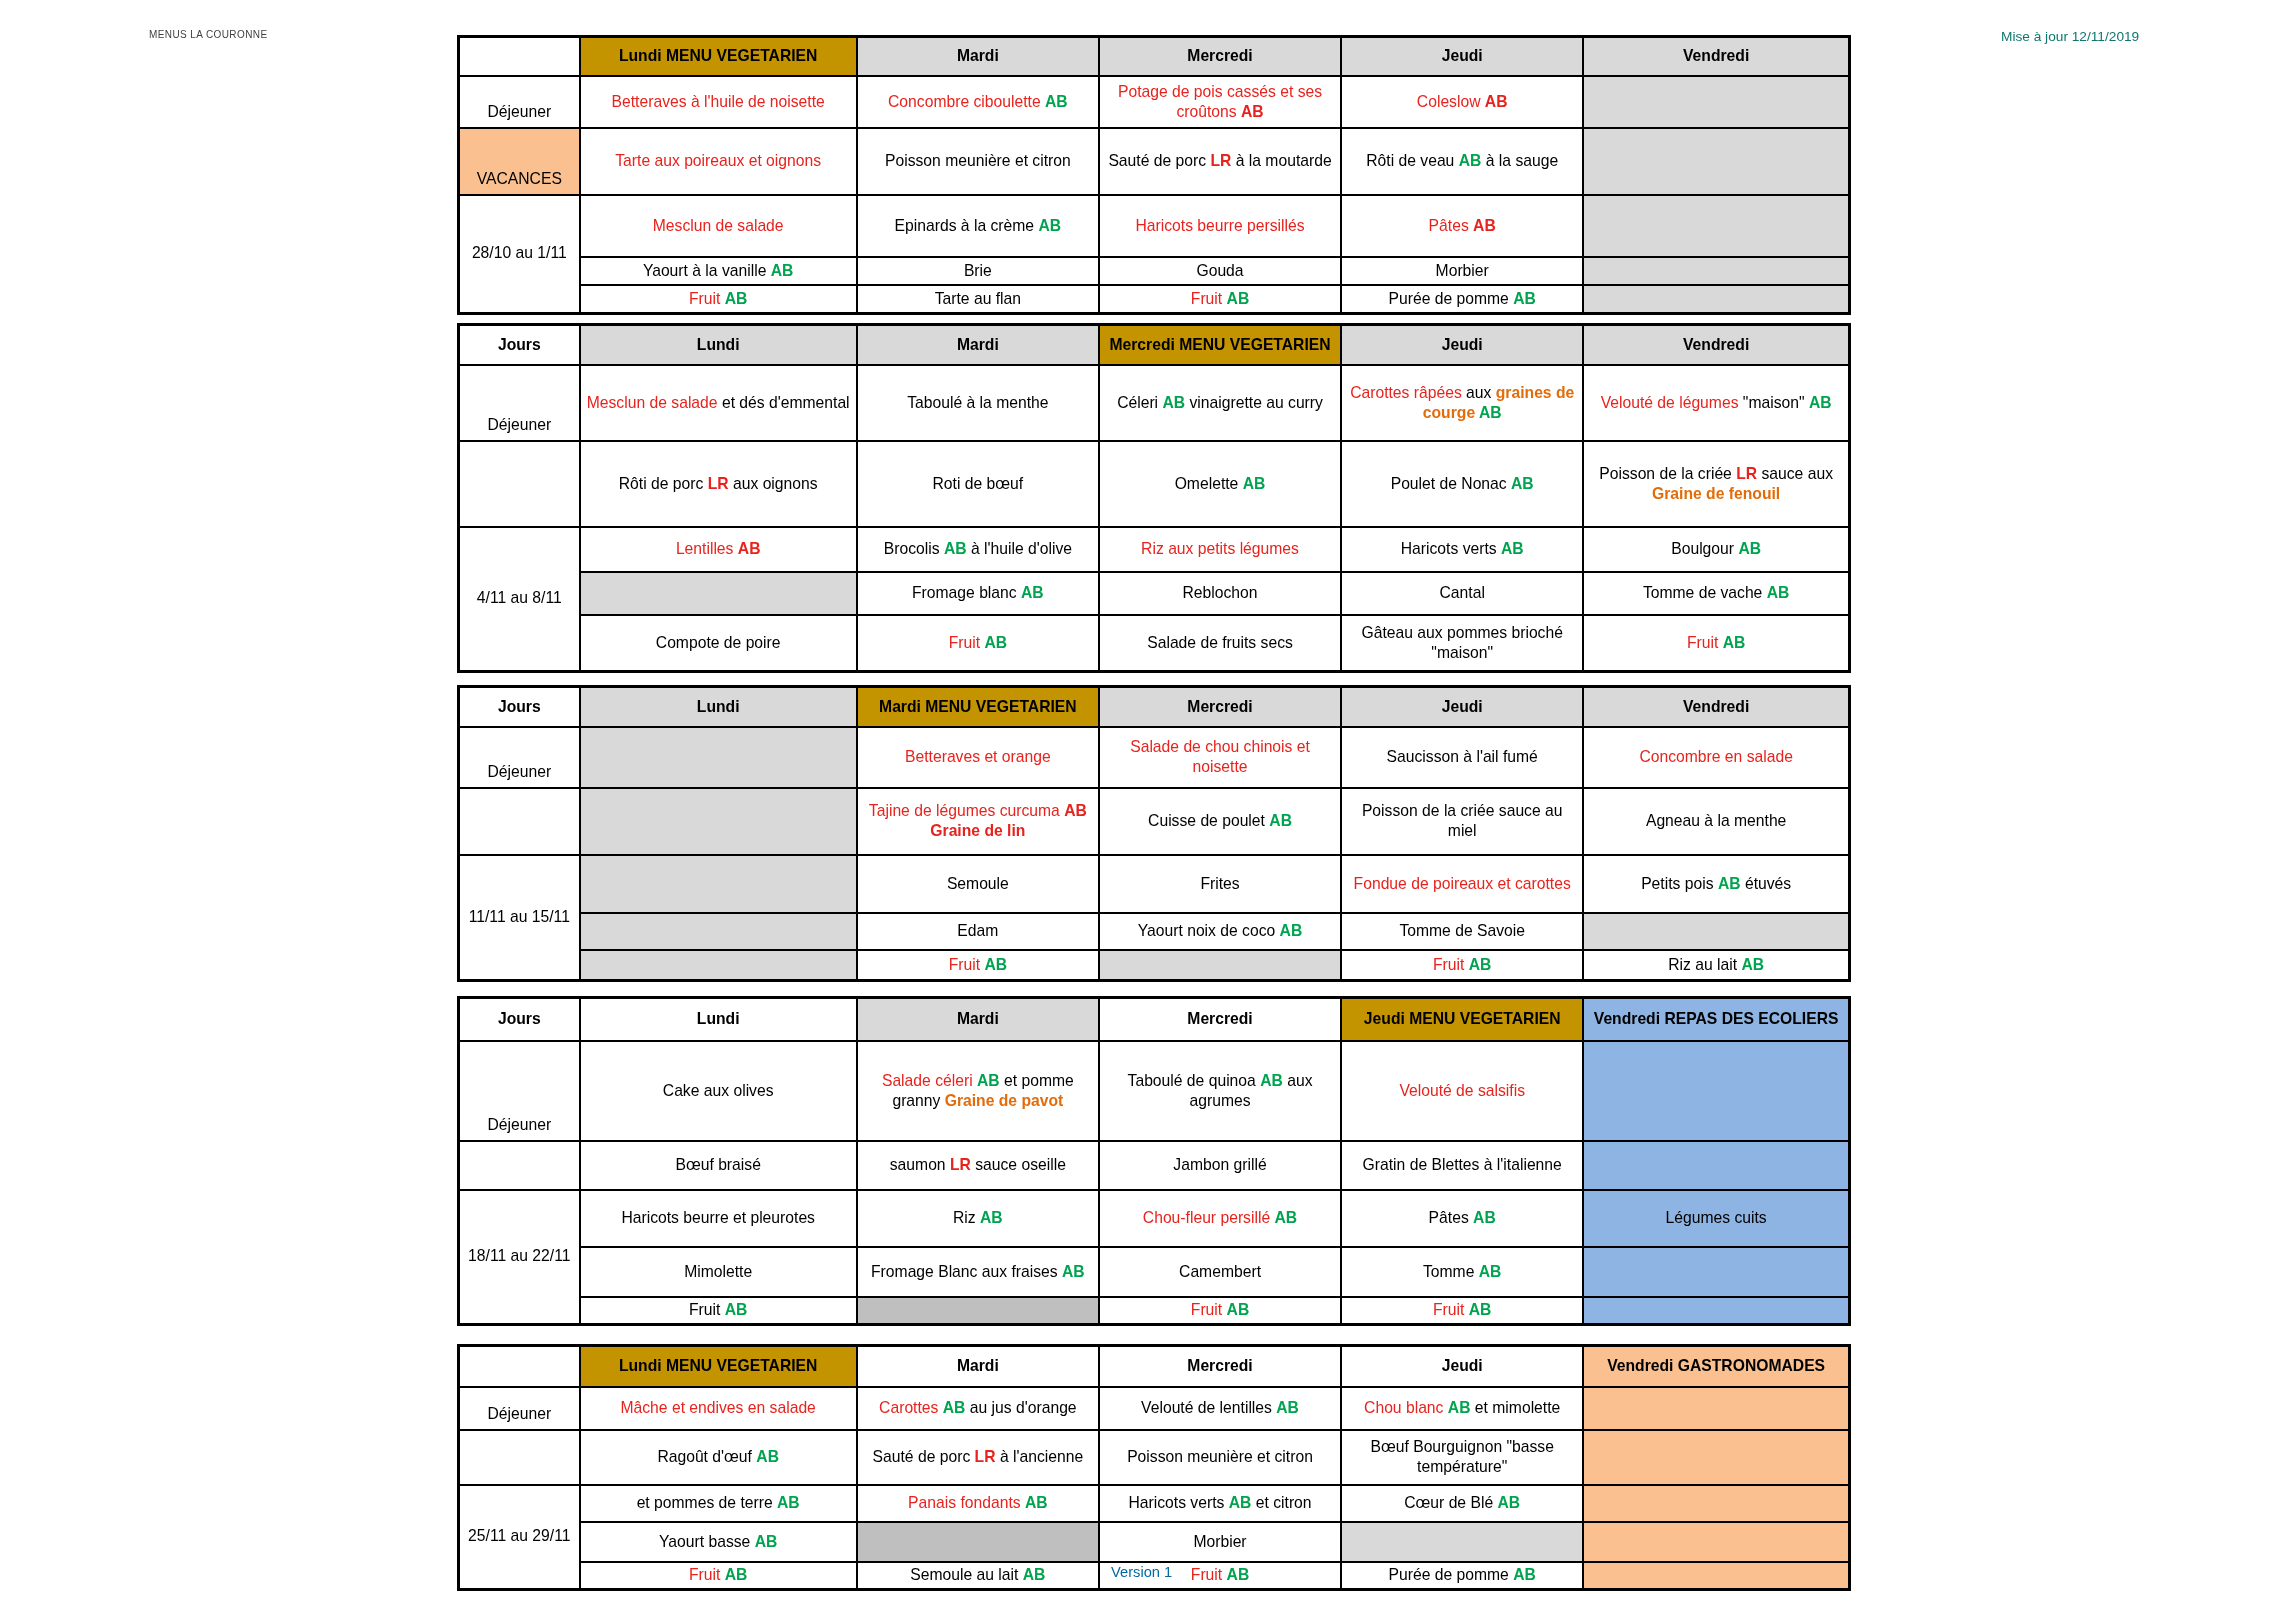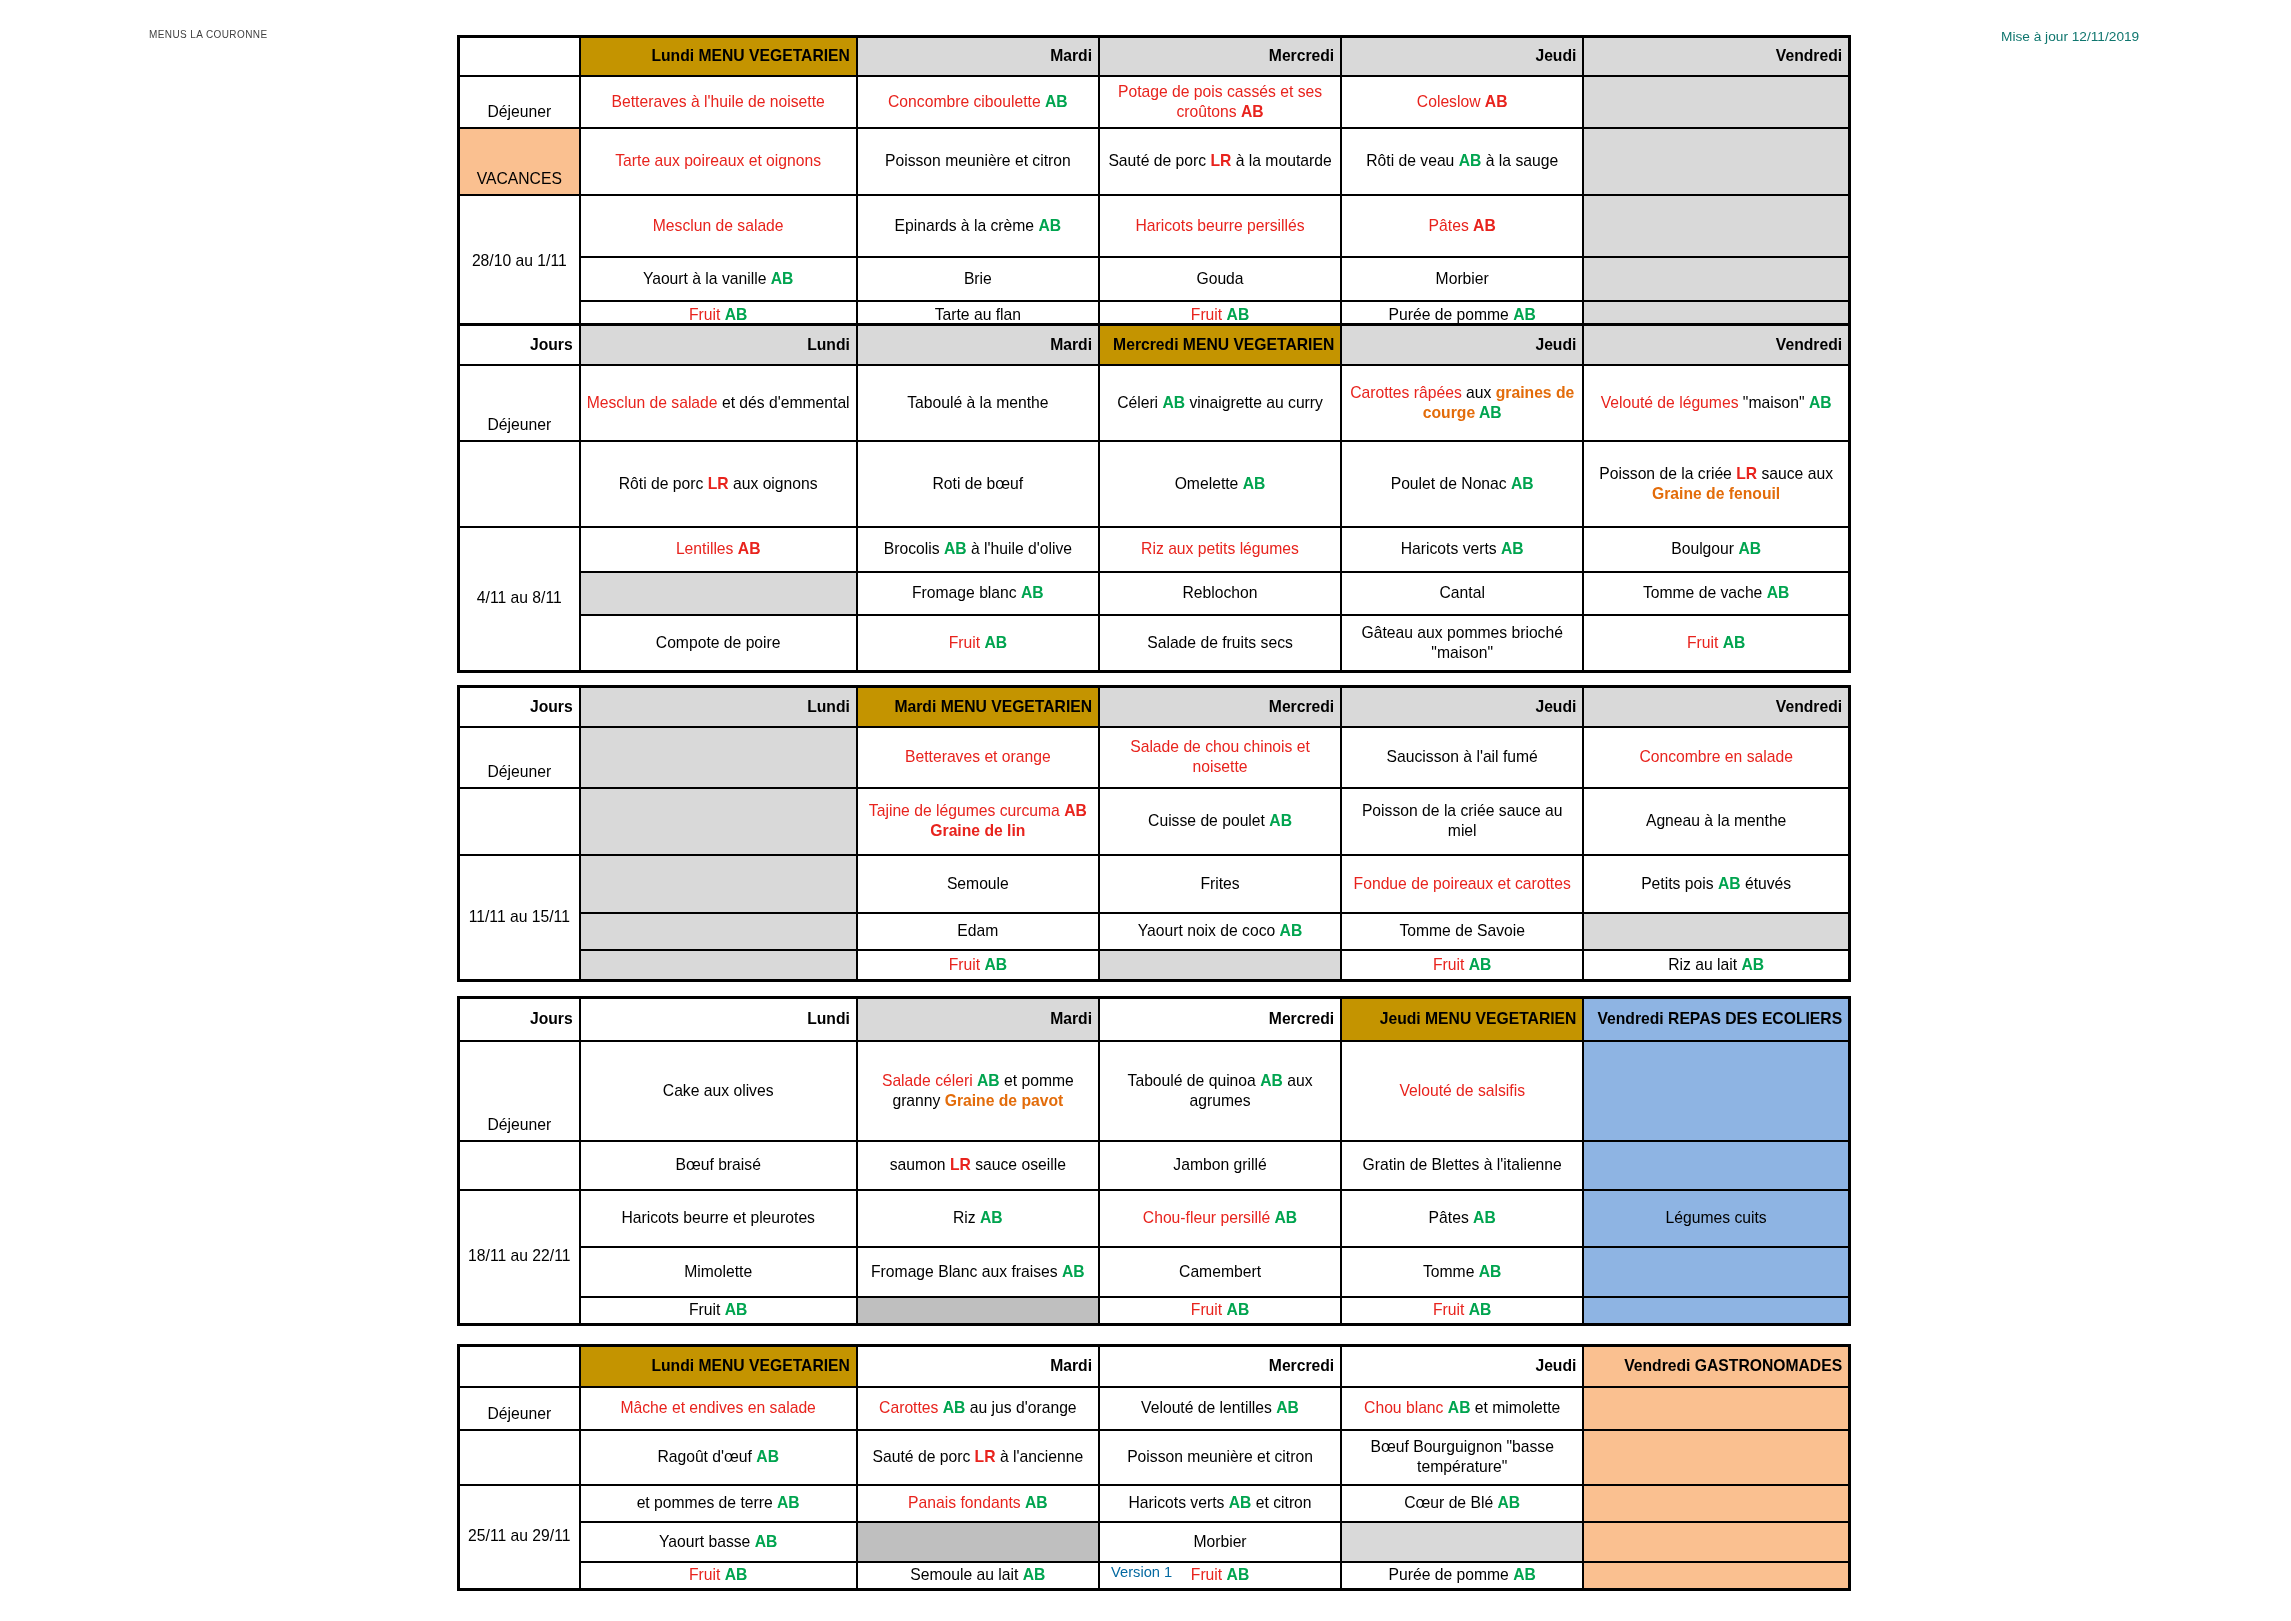--- a/index.html
+++ b/index.html
@@ -5,37 +5,37 @@
   html,body{margin:0;padding:0;background:#fff;}
   body{width:2292px;height:1621px;position:relative;font-family:"Liberation Sans",sans-serif;}
   .page{position:absolute;inset:0;background:#fff;}
   .doc-title{position:absolute;left:149px;top:29px;font-size:10px;color:#3f3f3f;letter-spacing:0.4px;}
   .updated{position:absolute;left:2001px;top:29px;font-size:13.7px;color:#0f766e;}
   .version{position:absolute;left:1111px;top:1564px;font-size:14.7px;color:#0369a1;background:transparent;z-index:5;}
   .week{position:absolute;left:457px;}
   .wk0{top:35px}.wk1{top:323px}.wk2{top:685px}.wk3{top:996px}.wk4{top:1344px}
   table{border-collapse:collapse;table-layout:fixed;width:1394px;border:3.9px solid #000;background:#fff;}
   th,td{border:2.5px solid #000;text-align:center;vertical-align:middle;padding:1px 5.9px;font-size:15.7px;line-height:1.25;overflow:hidden;word-wrap:break-word;}
-  th{font-weight:700;text-align:right;}
+  th{font-weight:700;}
   tr.hdr th{border-bottom:2.9px solid #000;}
   td.label{vertical-align:bottom;padding-bottom:4.9px;}
   td.label.dates{vertical-align:middle;padding-bottom:2px;}
   .bg-white{background:#ffffff}
   .bg-gold{background:#C49400}
   .bg-gray{background:#D9D9D9}
   .bg-dgray{background:#BFBFBF}
   .bg-orange{background:#FAC090}
   .bg-blue{background:#8EB4E3}
   .t-k{color:#000000}
   .t-r{color:#E8231D}
   .t-rb{color:#E8231D;font-weight:700}
   .t-g{color:#00A44F;font-weight:700}
   .t-o{color:#E36C0A;font-weight:700}
   
-  .wk0 tr:nth-child(1){height:39px}.wk0 tr:nth-child(2){height:52px}.wk0 tr:nth-child(3){height:67px}.wk0 tr:nth-child(4){height:62px}.wk0 tr:nth-child(5){height:44px}.wk0 tr:nth-child(6){height:29px}
+  .wk0 tr:nth-child(1){height:39px}.wk0 tr:nth-child(2){height:52px}.wk0 tr:nth-child(3){height:67px}.wk0 tr:nth-child(4){height:62px}.wk0 tr:nth-child(5){height:28px}.wk0 tr:nth-child(6){height:29px}
   .wk1 tr:nth-child(1){height:40px}.wk1 tr:nth-child(2){height:76px}.wk1 tr:nth-child(3){height:86px}.wk1 tr:nth-child(4){height:45px}.wk1 tr:nth-child(5){height:43px}.wk1 tr:nth-child(6){height:57px}
   .wk2 tr:nth-child(1){height:40px}.wk2 tr:nth-child(2){height:61px}.wk2 tr:nth-child(3){height:67px}.wk2 tr:nth-child(4){height:58px}.wk2 tr:nth-child(5){height:37px}.wk2 tr:nth-child(6){height:31px}
   .wk3 tr:nth-child(1){height:43px}.wk3 tr:nth-child(2){height:100px}.wk3 tr:nth-child(3){height:49px}.wk3 tr:nth-child(4){height:57px}.wk3 tr:nth-child(5){height:50px}.wk3 tr:nth-child(6){height:28px}
   .wk4 tr:nth-child(1){height:41px}.wk4 tr:nth-child(2){height:43px}.wk4 tr:nth-child(3){height:55px}.wk4 tr:nth-child(4){height:37px}.wk4 tr:nth-child(5){height:40px}.wk4 tr:nth-child(6){height:28px}
 </style>
 </head>
 <body>
 
 <div class="page">
   <div class="doc-title">MENUS LA COURONNE</div>

